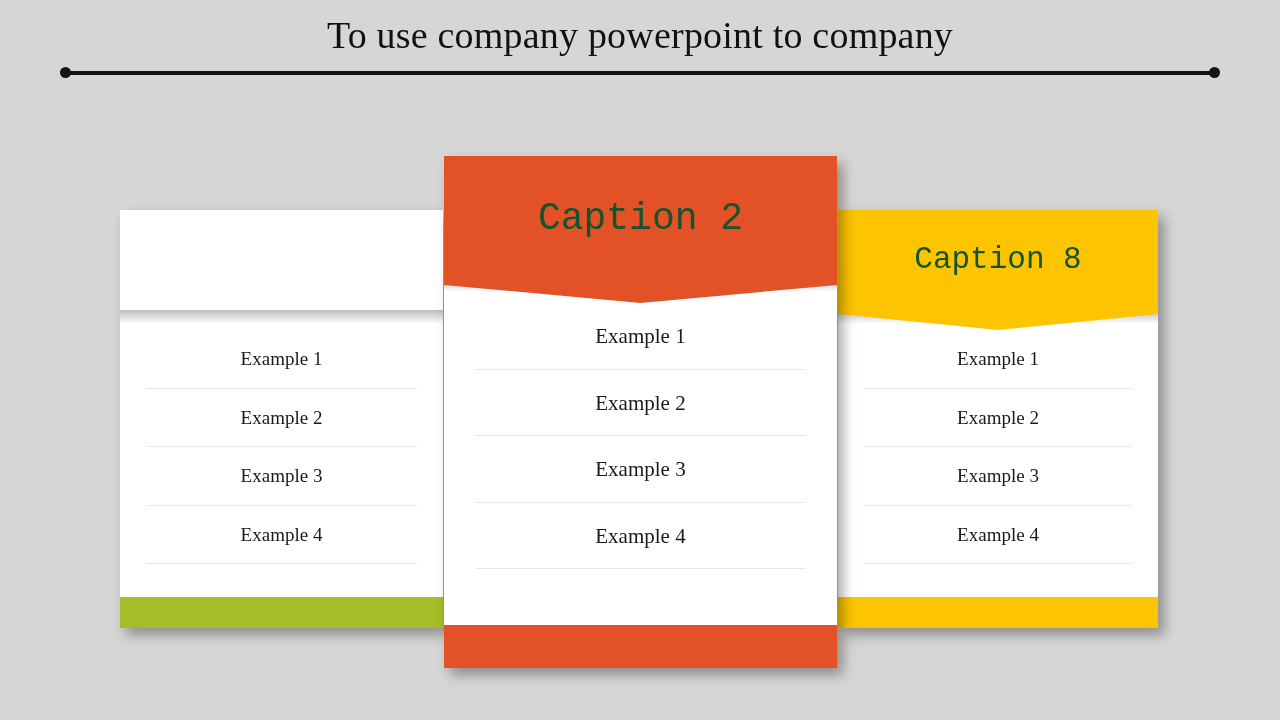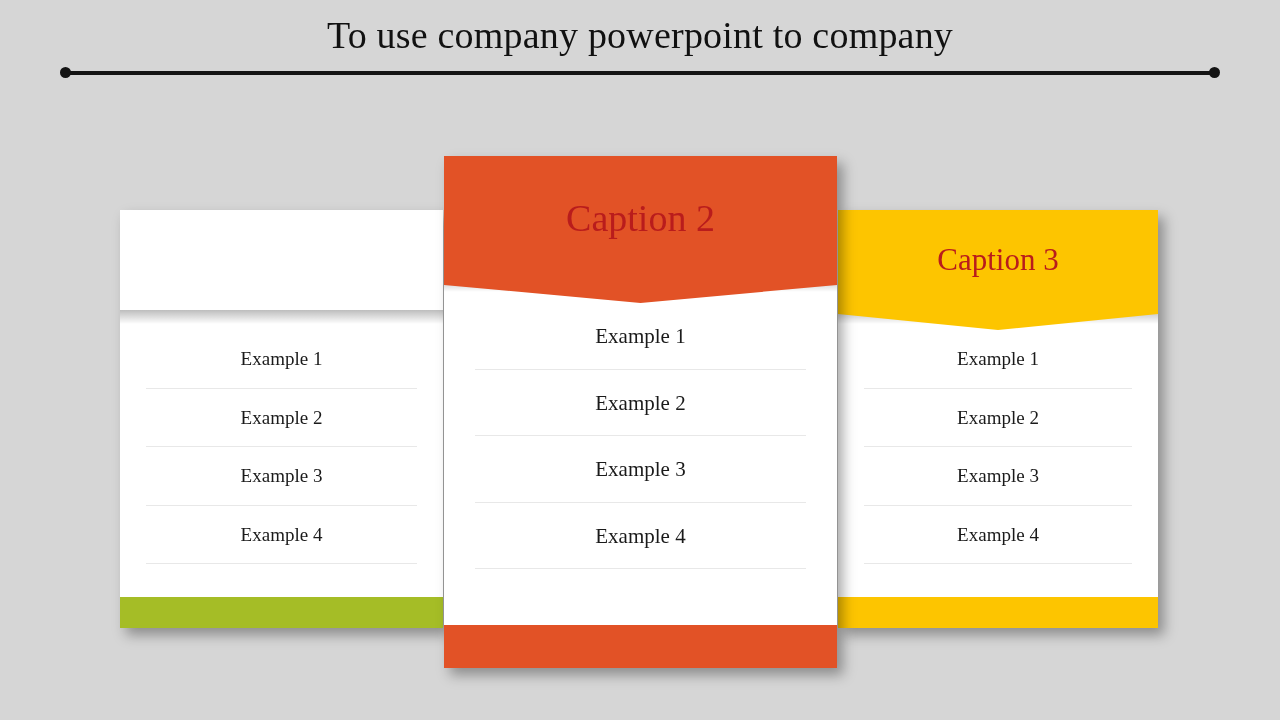--- a/index.html
+++ b/index.html
@@ -97,22 +97,22 @@
   .card-header .header-fill {
     position: absolute;
     left: 0;
     top: 0;
     width: 100%;
     height: 100%;
   }
   .card-caption {
     position: relative;
     z-index: 4;
-    color: #b91c1c;
-    font-family: Liberation Serif, serif;
+    color: #14532d;
+    font-family: Liberation Mono, monospace;
     font-weight: normal;
     white-space: nowrap;
   }
 
   .card-footer {
     position: absolute;
     left: 0;
     width: 100%;
     z-index: 2;
   }
@@ -260,17 +260,17 @@
       <div class="row-rule"></div>
     </div>
     <div class="row">
       <span>Example 4</span>
       <div class="row-rule"></div>
     </div>
   </div>
 
   <div class="card-header">
     <div class="header-fill" style="background: rgb(253, 197, 0); clip-path: polygon(0% 0%, 100% 0%, 100% 86.6667%, 50% 100%, 0% 86.6667%);"></div>
-    <div class="card-caption">Caption 3</div>
+    <div class="card-caption">Caption 8</div>
   </div>
 
   <div class="card-footer" style="background: rgb(253, 197, 0);"></div>
 </div>
 
 </body></html>

